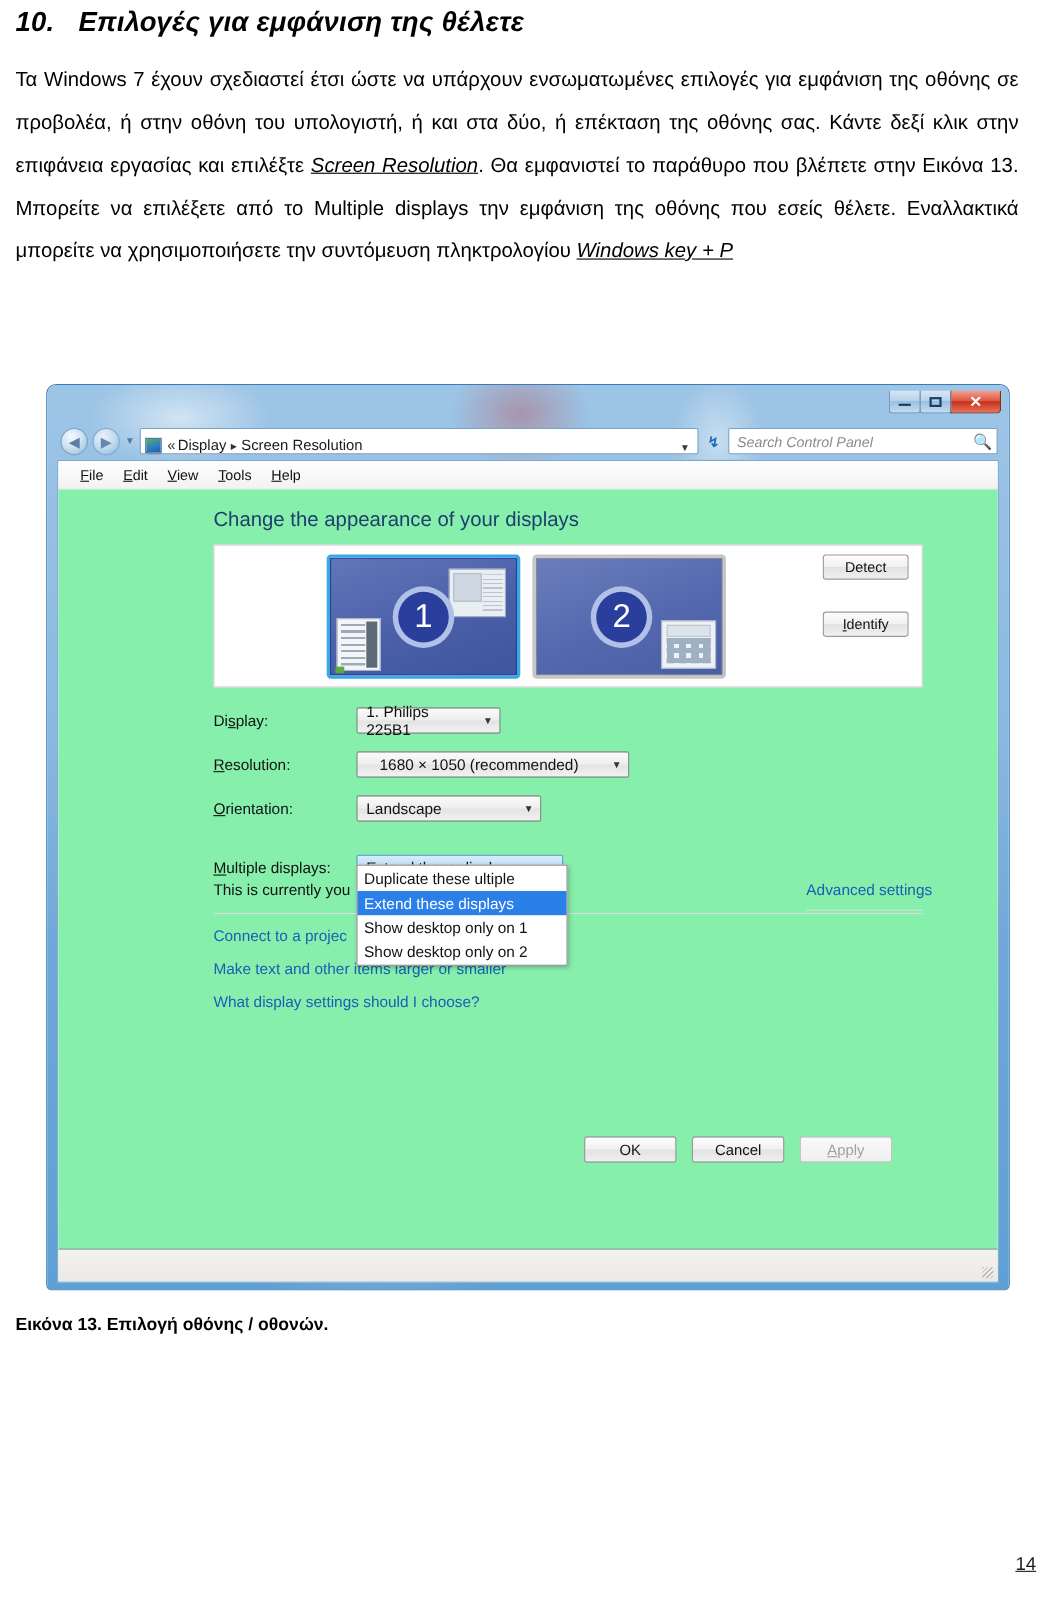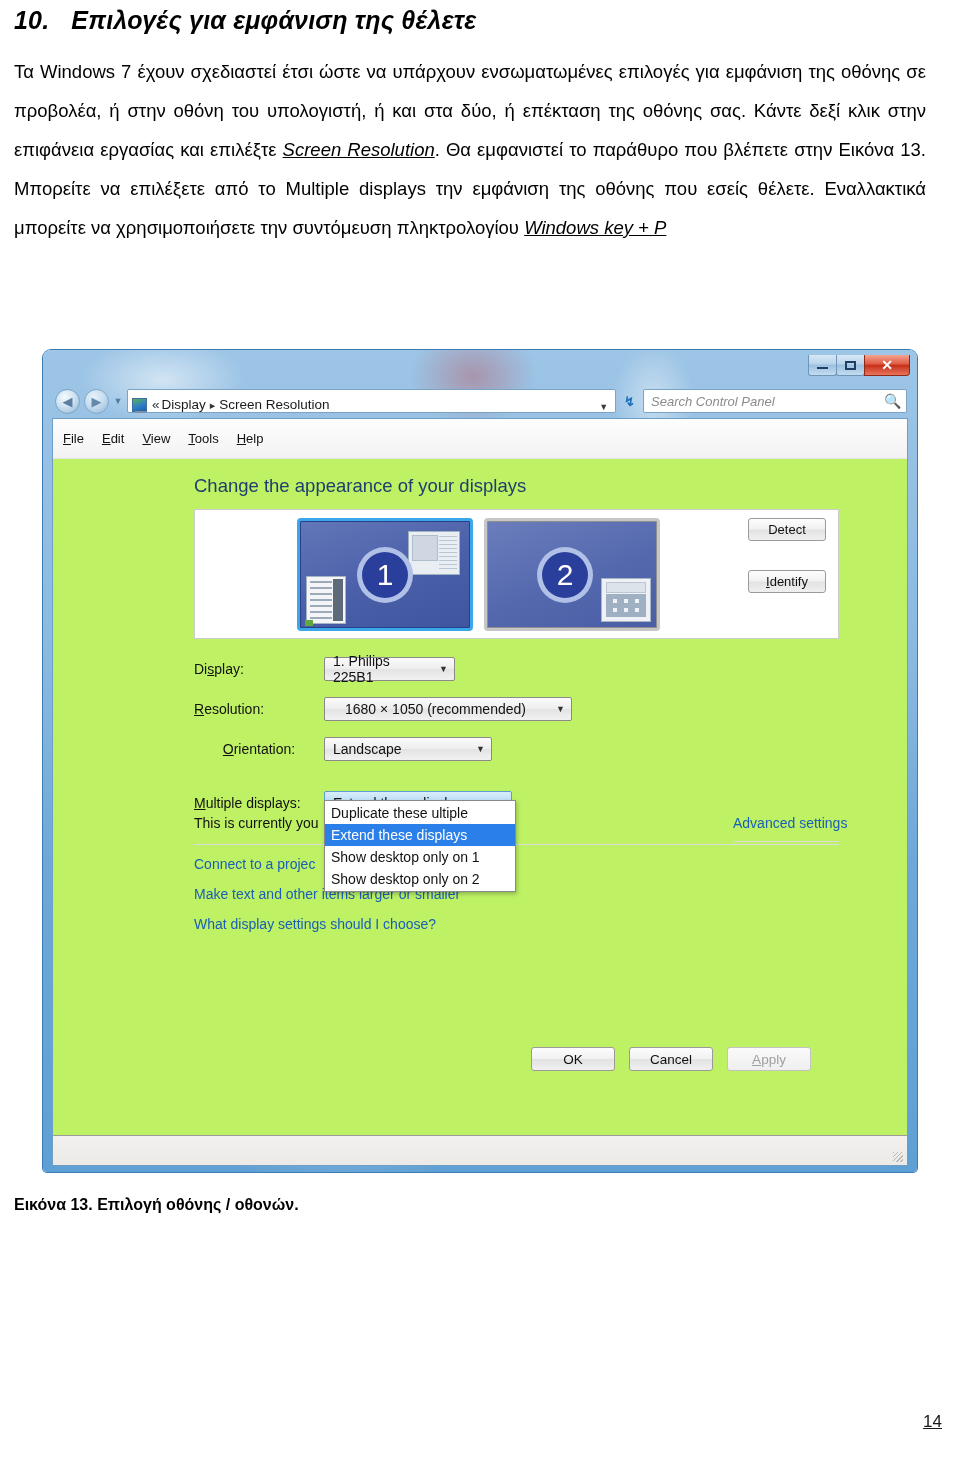--- a/index.html
+++ b/index.html
@@ -92,41 +92,41 @@
     position: relative; flex: none;
   }
   .addr-icon::after { content:""; position:absolute; left:2px; bottom:-2px; width:11px; height:2px; background:#7d90a3; }
   .crumb { font-size: 13.5px; color: #1a1a1a; white-space: nowrap; }
   .crumb .sep { color:#333; margin: 0 4px; font-size: 11px; }
   .crumb .chev { color:#333; margin-right: 2px; }
   .addr-spacer { flex: 1; }
   .addr-dd { color:#3a3a3a; font-size:9px; padding: 0 5px; }
   .addr-refresh { color:#1f6fb8; font-size: 13px; padding: 0 4px; font-weight:bold; }
   .search-box {
-    width: 264px; height: 24px; background: #fff; border: 1px solid #7ba3c6;
+    width: 245px; height: 24px; background: #fff; border: 1px solid #7ba3c6;
     display: flex; align-items: center; padding: 0 4px 0 7px; border-radius: 2px; flex:none;
   }
   .search-ph { flex:1; font-size: 13px; color: #8b8b8b; font-style: italic; }
   .search-mag { color:#2f6fa8; font-size: 14px; }
 
   
   .client {
     position: relative; margin: 3px 1px 0 1px;
     height: 748px; background: #fff;
     border: 1px solid #6e9ec6; overflow: hidden;
   }
   .menubar {
-    height: 40px; background: linear-gradient(180deg,#fefefe,#f2f2f2);
+    height: 26px; background: linear-gradient(180deg,#fefefe,#f2f2f2);
     border-bottom: 1px solid #e2e2e2; display:flex; align-items:center;
-    padding-left: 10px; gap: 18px;
+    padding-left: 20px; gap: 18px;
   }
   .menu-item { font-size: 13px; color: #111; }
   .menu-item u { text-decoration: underline; }
 
-  .content { position: relative; height: 692px; background: #bef264; padding: 22px 0 0 0; text-decoration: underline; }
+  .content { position: relative; height: 692px; background: #86efac; padding: 22px 0 0 0; text-decoration: underline; }
 
   .page-title {
     position:absolute; left: 141px; top: 16px;
     font-size: 18.5px; color: #1f3e6e; white-space: nowrap;
   }
 
   .preview-frame {
     position:absolute; left: 141px; top: 50px; width: 645px; height: 130px;
     border: 1px solid #ccc; background: #fff;
   }
@@ -204,21 +204,21 @@
     font-size: 14px; color: #111; justify-content: space-between; gap: 10px;
   }
   .combo .caret { font-size: 9px; color:#333; }
   .combo.blue {
     background: linear-gradient(180deg,#d9edfb 0%, #b9dcf6 48%, #a3d0f2 52%, #cde7fb 100%);
     border-color:#5c9dd0;
   }
 
   .row-display   { left: 141px; top: 198px; }
   .row-resolution{ left: 141px; top: 238px; }
-  .row-orient    { left: 141px; top: 278px; text-align: center; }
+  .row-orient    { left: 141px; top: 278px; }
   .row-multiple  { left: 141px; top: 318px; margin-top: 14px; }
 
   .cb-display   { width: 131px; }
   .cb-resolution{ width: 248px; padding-left: 20px; }
   .cb-orient    { width: 168px; }
   .cb-multiple  { width: 188px; }
 
   
   .dropdown {
     position:absolute; left: 271px; top: 341px; width: 192px;

